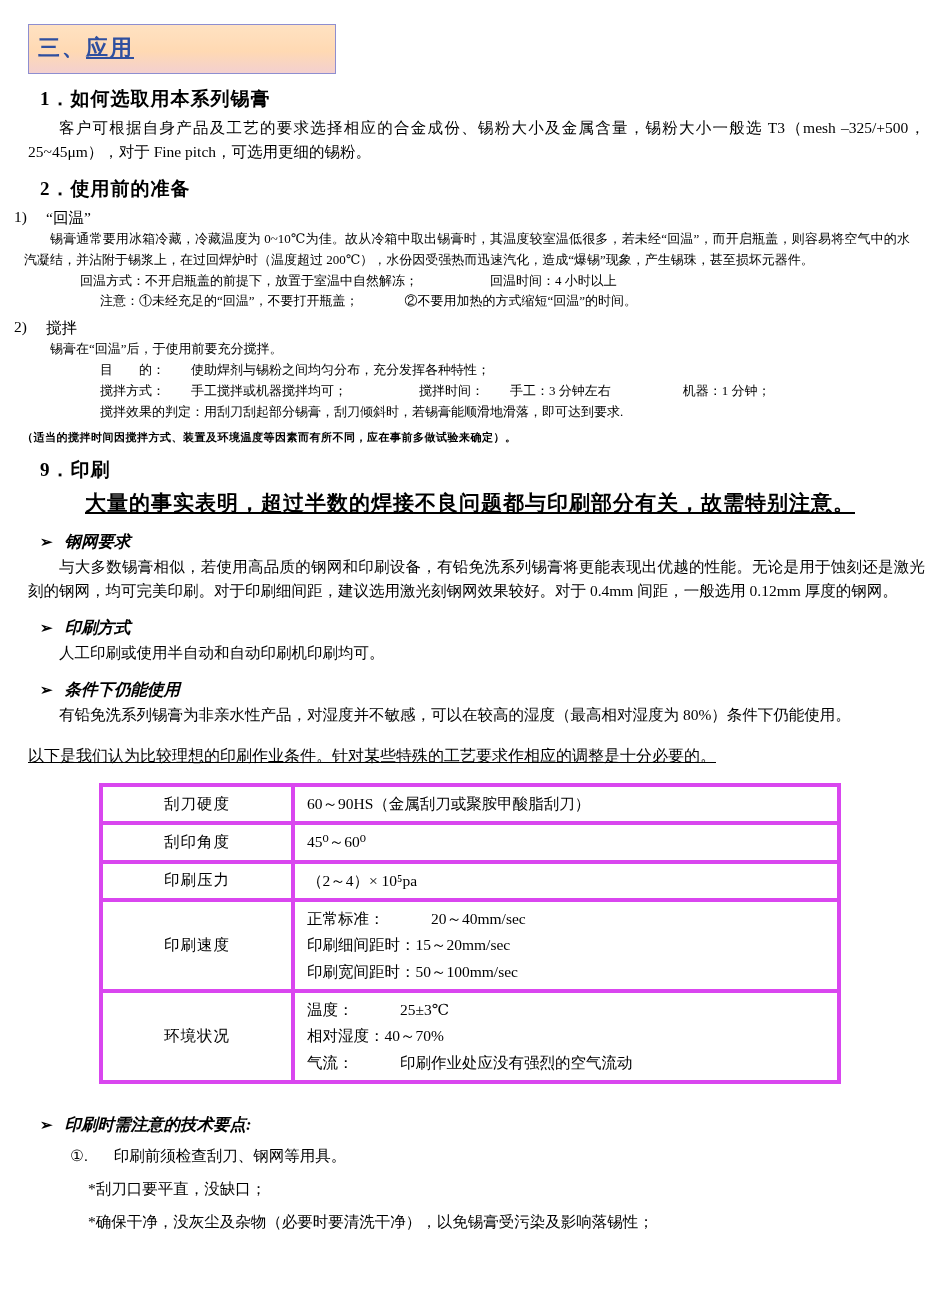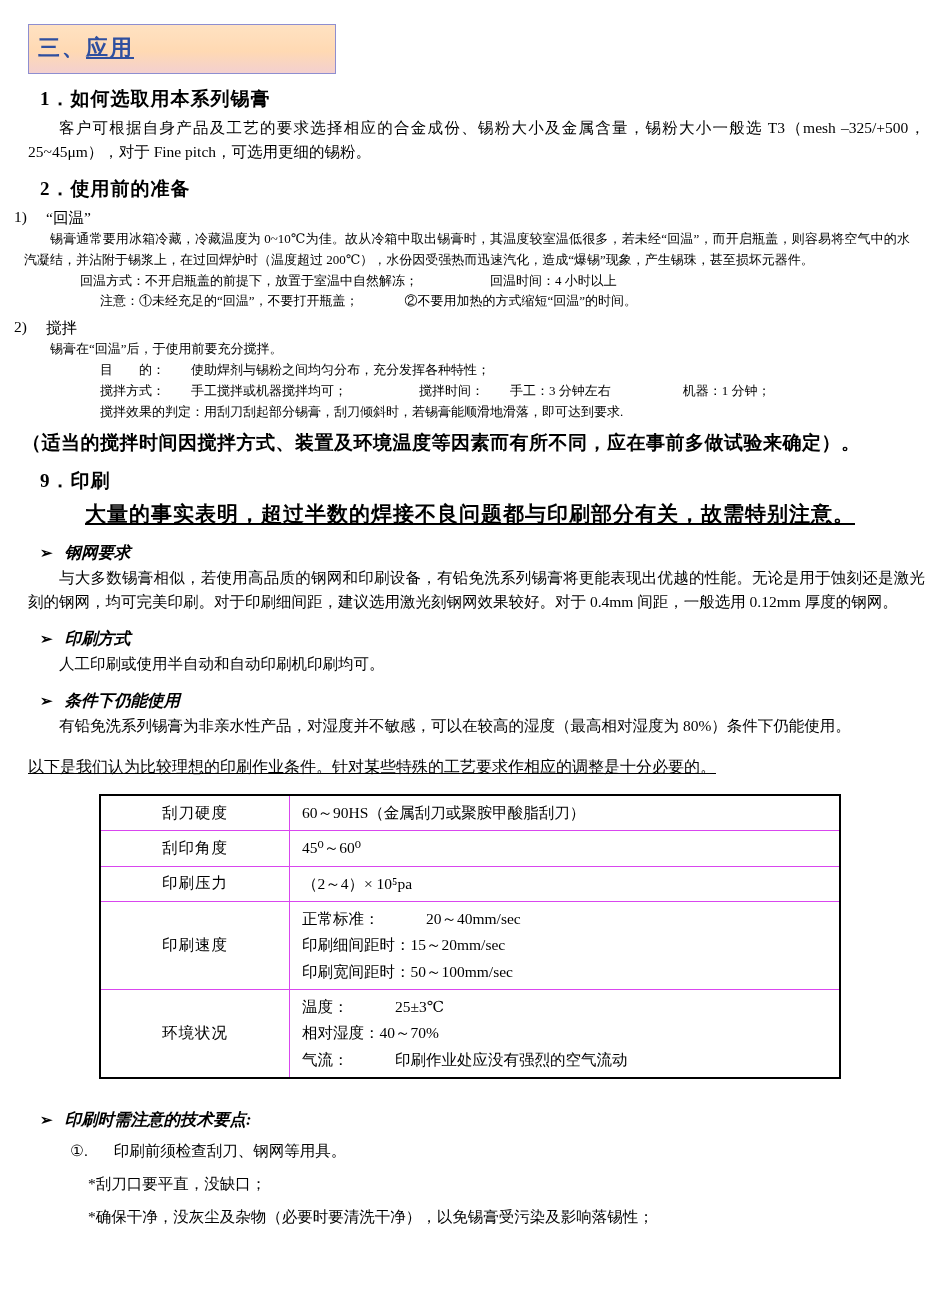--- a/index.html
+++ b/index.html
@@ -97,21 +97,21 @@
   .gap-m {
     display: inline-block;
     width: 46px;
   }
   .gap-s {
     display: inline-block;
     width: 26px;
   }
 
   .boxed-note {
-    font-size: 19px;
+    font-size: 11px;
     font-weight: bold;
     margin: 8px 13px 4px 22px;
     letter-spacing: 0.5px;
   }
 
   .center-underline {
     text-align: center;
     font-size: 21px;
     font-weight: bold;
     margin: 6px 0 10px 0;
@@ -147,21 +147,21 @@
   }
 
   
   table.spec {
     border-collapse: collapse;
     margin: 4px auto 0 auto;
     width: 742px;
     border: 2px solid #000;
   }
   table.spec td {
-    border: 1px solid #d946ef;
+    border: 4px solid #d946ef;
     font-size: 15.5px;
     padding: 4px 8px;
     vertical-align: middle;
   }
   table.spec td.label {
     width: 172px;
     text-align: center;
     letter-spacing: 1px;
   }
   table.spec td.val {

